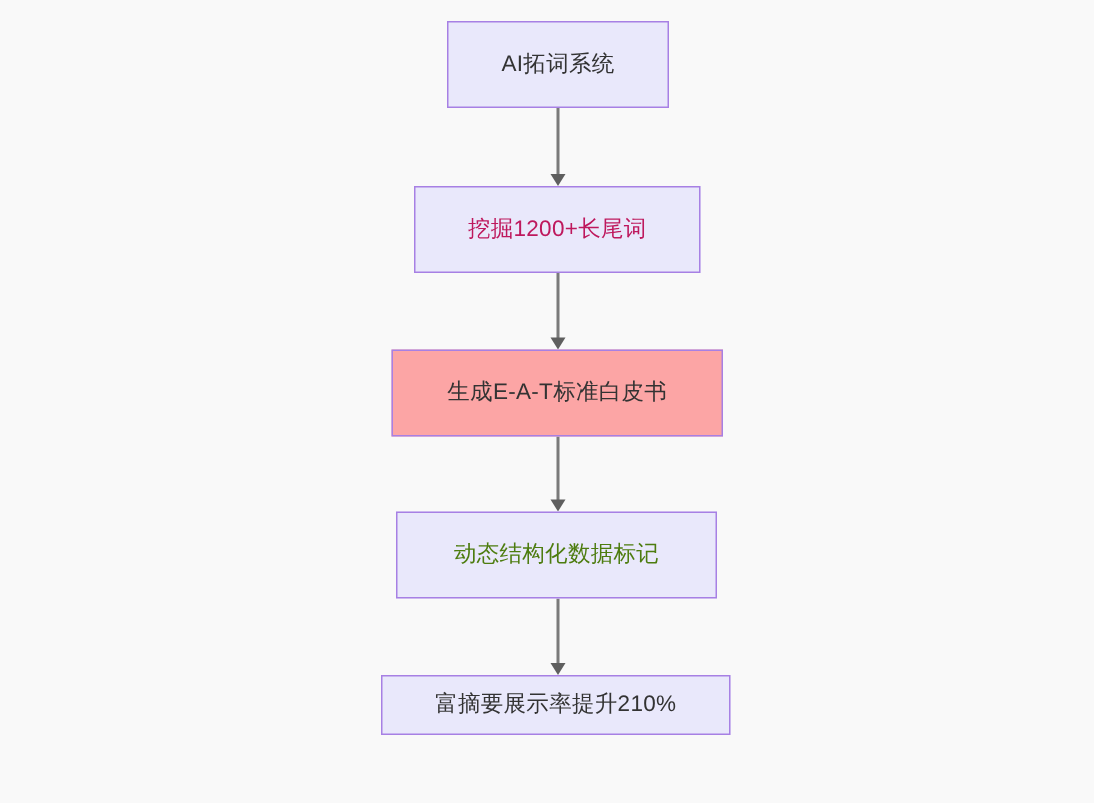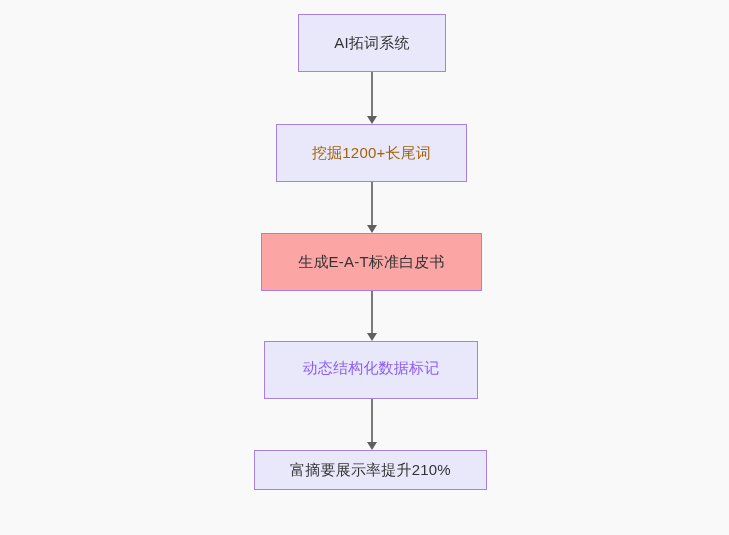--- a/index.html
+++ b/index.html
@@ -85,28 +85,28 @@
   <div class="edge" style="left: 367px; top: 399px; width: 10px; height: 51px;">
     <div class="edge-line" style="height: 44px; background: rgb(122, 122, 122);"></div>
     <div class="edge-arrowhead"></div>
   </div>
 
   <div class="node" style="left: 298px; top: 14px; width: 148px; height: 58px; background: rgb(233, 232, 251); border-color: rgb(167, 128, 228);">
     <span class="node-label" style="color: rgb(51, 51, 51);">AI拓词系统</span>
   </div>
 
   <div class="node" style="left: 276px; top: 124px; width: 191px; height: 58px; background: rgb(233, 232, 251); border-color: rgb(167, 128, 228);">
-    <span class="node-label" style="color: #a16207; text-align: center;">挖掘1200+长尾词</span>
+    <span class="node-label" style="color: #be185d; text-align: center;">挖掘1200+长尾词</span>
   </div>
 
   <div class="node" style="left: 261px; top: 233px; width: 221px; height: 58px; background: #fca5a5; border-color: rgb(167, 128, 228);">
     <span class="node-label" style="color: rgb(51, 51, 51);">生成E-A-T标准白皮书</span>
   </div>
 
   <div class="node" style="left: 264px; top: 341px; width: 214px; height: 58px; background: rgb(233, 232, 251); border-color: rgb(167, 128, 228);">
-    <span class="node-label" style="color: #8b5cf6; font-family: Liberation Mono, monospace;">动态结构化数据标记</span>
+    <span class="node-label" style="color: #4d7c0f;">动态结构化数据标记</span>
   </div>
 
   <div class="node" style="left: 254px; top: 450px; width: 233px; height: 40px; background: rgb(233, 232, 251); border-color: rgb(167, 128, 228);">
     <span class="node-label" style="color: rgb(51, 51, 51);">富摘要展示率提升210%</span>
   </div>
 
 </div>
 
 </body></html>

